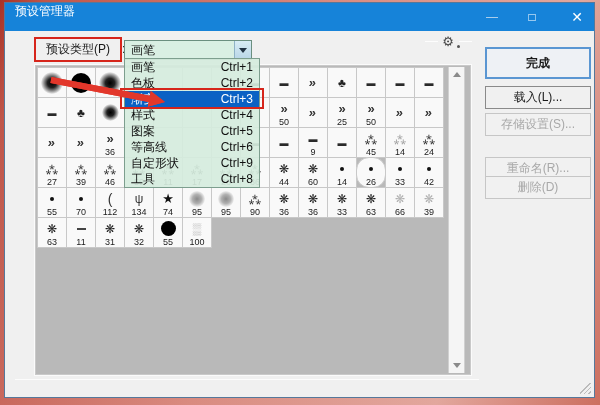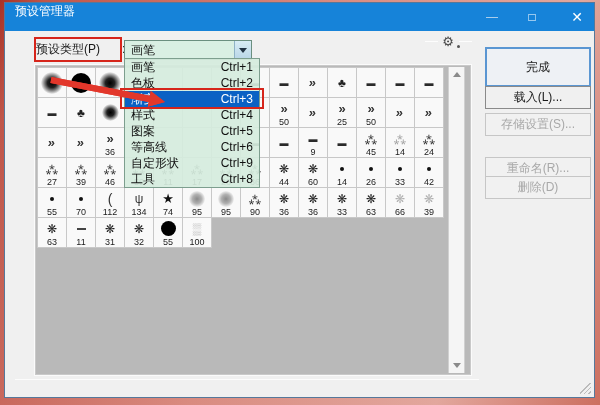--- a/index.html
+++ b/index.html
@@ -14,21 +14,21 @@
     background:#f0f0f0; border:1px solid #56789a;
   }
   
   .titlebar { position:absolute; left:0; top:0; width:100%; height:28px; background:#1683d9; display:flex; align-items:flex-start; }
   .title { color:#fff; font-size:12px; margin-left:10px; }
   .winbtn { position:absolute; top:0; height:28px; display:flex; align-items:center; justify-content:center; color:#fff; }
   .winbtn.min  { left:472px; width:30px; color:#bcd7ee; font-size:12px; }
   .winbtn.max  { left:512px; width:30px; font-size:12px; }
   .winbtn.close{ left:553px; width:38px; font-size:14px; }
   
-  .labelbox { position:absolute; left:29px; top:34px; width:88px; height:25px; border:2px solid #d6251b; display:flex; align-items:center; font-size:12px; color:#1a1a1a; background:transparent; }
+  .labelbox { position:absolute; left:29px; top:34px; width:88px; height:25px; border:2px solid #d6251b; display:flex; align-items:center; justify-content:center; font-size:12px; color:#1a1a1a; background:transparent; }
   .colon { position:absolute; left:117px; top:39px; font-size:12px; color:#1a1a1a; }
   .combo { position:absolute; left:119px; top:37px; width:128px; height:20px; background:#d9efe3; border:1px solid #6b8f80; font-size:12px; color:#111; display:flex; align-items:center; }
   .combo .val { margin-left:6px; flex:1; }
   .combo .arrowbtn { width:17px; height:100%; background:linear-gradient(#d8ecf5,#b9d6e7); border-left:1px solid #8fb2c6; display:flex; align-items:center; justify-content:center; }
   .chev { width:0; height:0; border-left:4px solid transparent; border-right:4px solid transparent; border-top:5px solid #234; }
   
   .gearline { position:absolute; height:1px; background:#c6c6c6; border-bottom:1px solid #fdfdfd; width:13px; top:38px; }
   .gear { position:absolute; left:434px; top:29px; width:18px; height:18px; font-size:13px; color:#4a4a4a; display:flex; align-items:center; justify-content:center; cursor:pointer; }
   .geardot { position:absolute; left:452px; top:42px; width:3px; height:3px; background:#555; border-radius:50%; }
   
@@ -64,21 +64,21 @@
   
   .menu { position:absolute; left:119px; top:55px; width:136px; background:rgba(213,236,221,0.92); border:1px solid #7d9e8e; z-index:5; }
   .mitem { position:relative; height:16px; line-height:16px; font-size:12px; color:#101010; padding-left:6px; }
   .mitem .sc { position:absolute; right:6px; top:0; }
   .mitem.sel { background:#0b61c4; color:#fff; }
   
   .redrect { position:absolute; left:115px; top:85px; width:144px; height:21px; border:2px solid #d6251b; z-index:6; pointer-events:none; }
   .arrowsvg { position:absolute; left:0; top:0; z-index:7; pointer-events:none; }
   
   .btn { position:absolute; left:480px; width:106px; height:23px; font-size:12px; display:flex; align-items:center; justify-content:center; background:#f0f0f0; border:1px solid #8a8a8a; color:#1a1a1a; cursor:pointer; }
-  .btn.default { height:40px; border:2px solid #5a96d2; background:#eef1f5; }
+  .btn.default { height:32px; border:2px solid #5a96d2; background:#eef1f5;font-weight:bold; }
   .btn.disabled { border:1px solid #c6c6c6; background:#f1f1f1; color:#a8a8a8; cursor:default; }
   .groove { position:absolute; left:10px; top:376px; width:464px; height:1px; background:#d9d9d9; border-bottom:1px solid #fcfcfc; }
   .grip { position:absolute; right:3px; bottom:3px; width:11px; height:11px;
     background:linear-gradient(135deg, transparent 45%, #bbb 45%, #bbb 52%, transparent 52%, transparent 65%, #bbb 65%, #bbb 72%, transparent 72%, transparent 85%, #bbb 85%, #bbb 92%, transparent 92%); }
 </style>
 </head>
 <body>
 
 <div class="dialog">
 
@@ -294,21 +294,21 @@
         <span class="num">44</span>
       </div>
       <div class="cell hasnum" style="left: 262px; top: 91px;">
         <span class="ic g-leaf">❋</span>
         <span class="num">60</span>
       </div>
       <div class="cell hasnum" style="left: 291px; top: 91px;">
         <span class="ic s-dot"></span>
         <span class="num">14</span>
       </div>
-      <div class="cell hasnum" style="left: 320px; top: 91px;">
+      <div class="cell hasnum" style="left: 320px; top: 91px; border-radius: 13px;">
         <span class="ic s-dot"></span>
         <span class="num">26</span>
       </div>
       <div class="cell hasnum" style="left: 349px; top: 91px;">
         <span class="ic s-dot"></span>
         <span class="num">33</span>
       </div>
       <div class="cell hasnum" style="left: 378px; top: 91px;">
         <span class="ic s-dot"></span>
         <span class="num">42</span>

